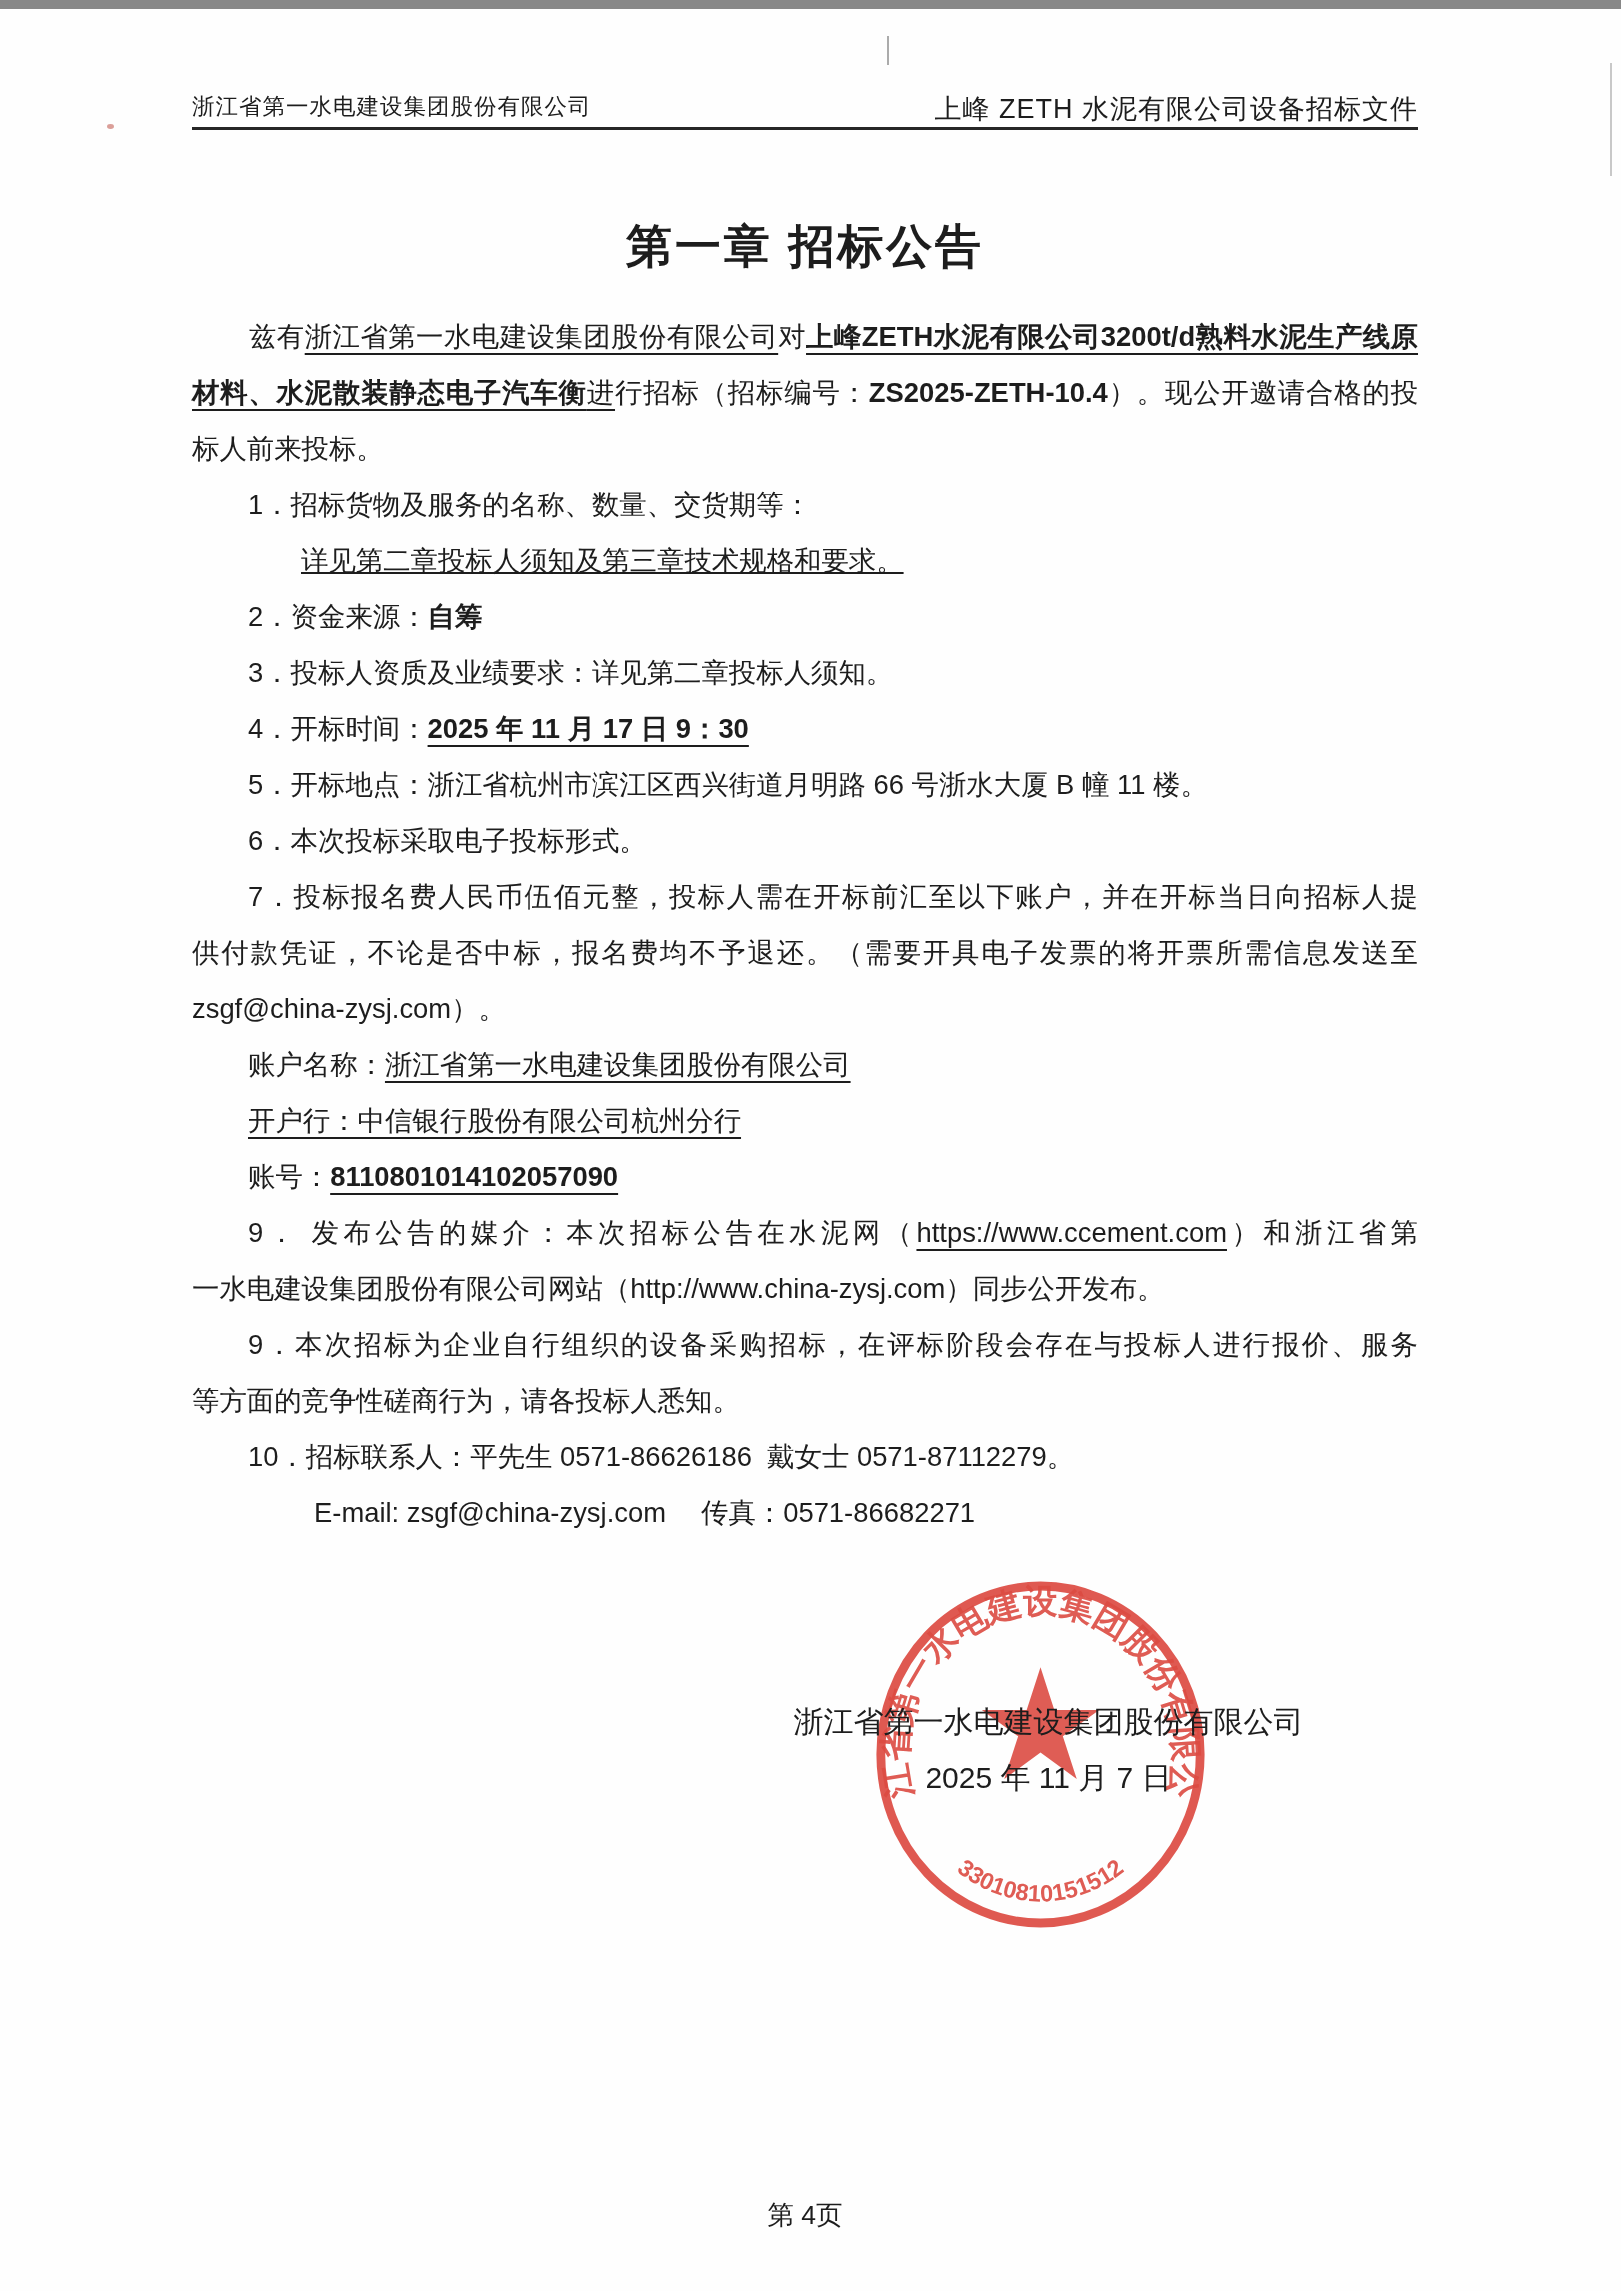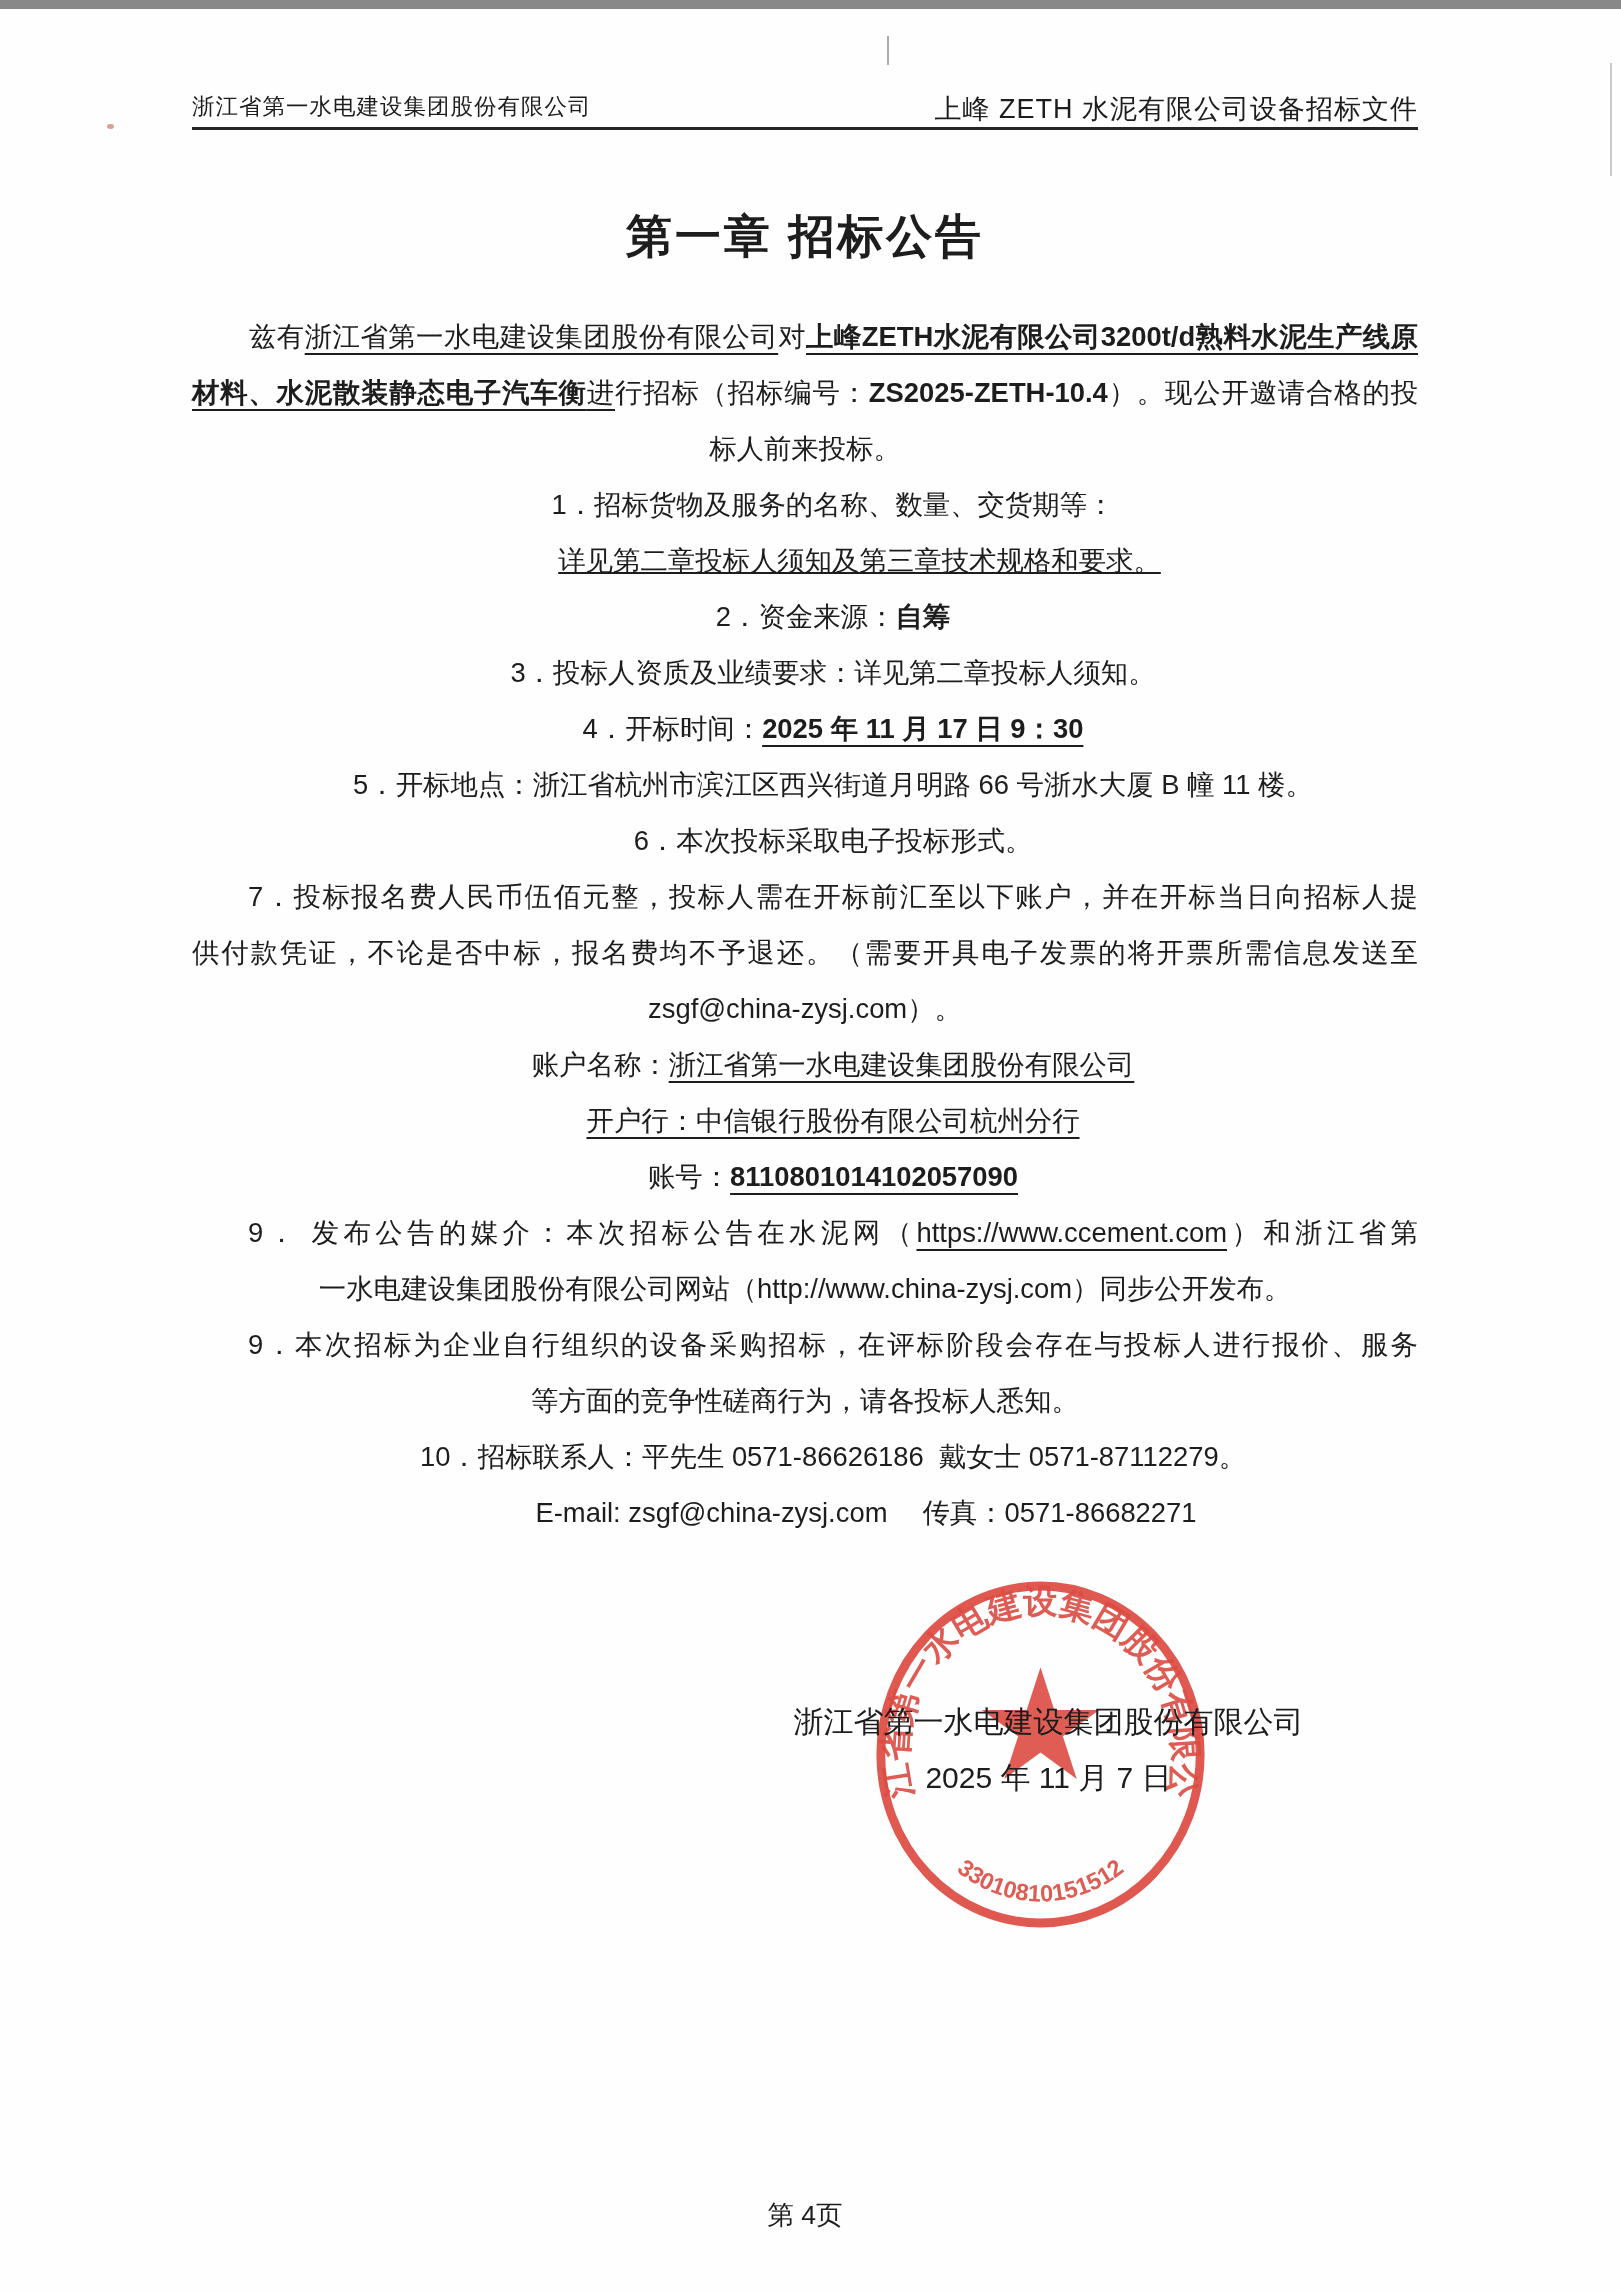--- a/index.html
+++ b/index.html
@@ -6,25 +6,25 @@
   html,body { margin:0; padding:0; background:#888; }
   .page {
     position:relative; width:1621px; height:2292px; margin:9px auto;
     background:#fefefe; overflow:hidden; color:var(--ink);
     font-family:"Liberation Sans","DejaVu Sans",sans-serif;
   }
   .header-left  { position:absolute; left:192px; top:82px;  font-size:22.5px; letter-spacing:1px; }
   .header-right { position:absolute; right:203px; top:82px; font-size:27px; letter-spacing:1px; }
   .header-rule  { position:absolute; left:192px; top:118px; width:1226px; height:2.9px; background:#262626; }
   .doc-title {
-    position:absolute; left:192px; top:197px; width:1226px;
+    position:absolute; left:192px; top:207px; width:1226px;
     text-align:center; font-size:46px; font-weight:bold; letter-spacing:2.9px;
   }
   #body-lines { position:absolute; left:192px; top:300px; width:1226px; font-size:27.4px; z-index:2; }
-  .line { height:56px; line-height:56px; white-space:pre-wrap;text-align:center; }
+  .line { height:56px; line-height:56px; white-space:pre-wrap; }
   .line.fill { text-align:justify; text-align-last:justify; }
   .ind-para  { text-indent:57px; }
   .ind-item  { padding-left:56px; }
   .ind-sub   { padding-left:109px;text-decoration:underline; }
   .ind-email { padding-left:122px; }
   .seg-b { font-weight:bold; }
   .seg-u { text-decoration:underline; text-underline-offset:6.9px; text-decoration-thickness:2px; }
   .signature {
     position:absolute; left:784px; top:1685px; width:529px; z-index:3;
     text-align:center; font-size:30px;

